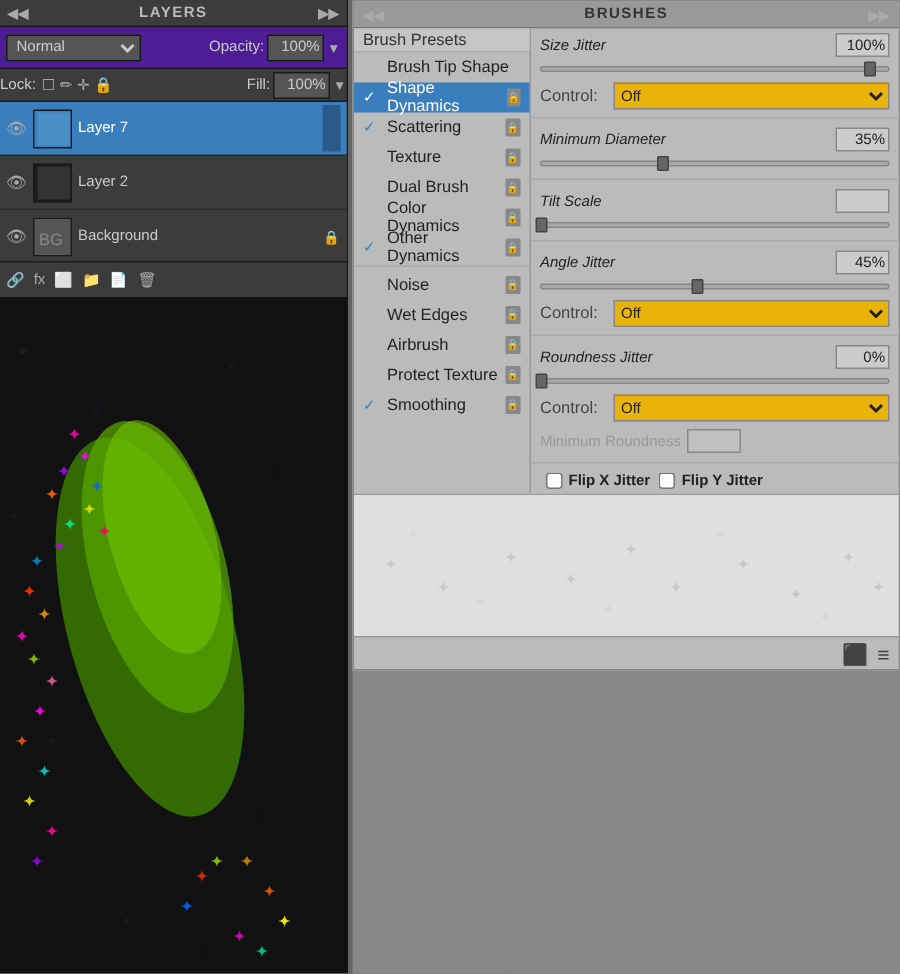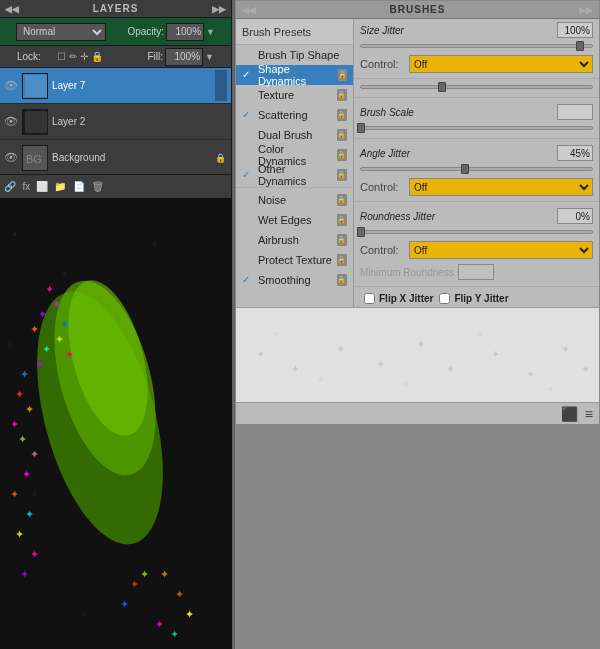--- a/index.html
+++ b/index.html
@@ -27,22 +27,22 @@
       display: flex;
       align-items: center;
       justify-content: space-between;
       height: 18px;
     }
     .panel-header-title { letter-spacing: 1px; font-size: 10px; color: #bbb; }
     .panel-arrows { color: #aaa; font-size: 9px; }
 
     
     .layers-toolbar {
-      background: #14532d;
-      padding: 3px 16px;
+      background: #4c1d95;
+      padding: 3px 4px;
       display: flex;
       align-items: center;
       gap: 15px;
       border-bottom: 1px solid #1a1a1a;
       height: 28px;
     }
     .blend-select {
       background: #555;
       color: #ccc;
       border: 1px solid #1a1a1a;
@@ -57,24 +57,24 @@
       background: #555;
       color: #ccc;
       border: 1px solid #1a1a1a;
       width: 38px;
       height: 18px;
       text-align: right;
       font-size: 10px;
       padding: 0 2px;
     }
     .lock-row {
-      padding: 2px 17px;
-      display: flex;
-      align-items: center;
-      gap: 16px;
+      padding: 2px 0;
+      display: flex;
+      align-items: center;
+      gap: 4px;
       border-bottom: 1px solid #1a1a1a;
       height: 22px;
     }
     .lock-label { color: #ccc; font-size: 10px; }
     .lock-icons { display: flex; gap: 3px; align-items: center; }
     .lock-icon-item { color: #aaa; font-size: 10px; cursor: pointer; }
     .fill-group { display: flex; align-items: center; gap: 2px; margin-left: auto; }
 
     
     .layers-list { flex: 1; overflow-y: auto; background: #3c3c3c; }
@@ -153,21 +153,21 @@
       width: 118px;
       border-right: 1px solid #999;
       background: #bbb;
     }
     .brush-presets-header {
       padding: 3px 6px;
       color: #333;
       font-size: 10px;
       border-bottom: 1px solid #aaa;
       background: #c5c5c5;
-      height: 26px;
+      height: 16px;
       display: flex;
       align-items: center;
     }
     .brush-list-item {
       padding: 3px 6px 4px 22px;
       color: #222;
       font-size: 10px;
       cursor: pointer;
       display: flex;
       align-items: center;
@@ -481,26 +481,26 @@
         <span>Brush Presets</span>
       </div>
 
       <div class="brush-list-item">
         <span>Brush Tip Shape</span>
       </div>
       <div class="brush-list-item active has-check">
         <span>Shape Dynamics</span>
         <div class="brush-lock">🔒</div>
       </div>
-      <div class="brush-list-item">
-        <span>Texture</span>
-        <div class="brush-lock">🔒</div>
-      </div>
       <div class="brush-list-item has-check">
         <span>Scattering</span>
+        <div class="brush-lock">🔒</div>
+      </div>
+      <div class="brush-list-item">
+        <span>Texture</span>
         <div class="brush-lock">🔒</div>
       </div>
       <div class="brush-list-item">
         <span>Dual Brush</span>
         <div class="brush-lock">🔒</div>
       </div>
       <div class="brush-list-item">
         <span>Color Dynamics</span>
         <div class="brush-lock">🔒</div>
       </div>
@@ -544,30 +544,34 @@
       </div>
       <div class="control-row">
         <span class="control-label">Control:</span>
         <select class="control-select">
           <option>Off</option>
         </select>
       </div>
 
       <div class="section-divider"></div>
 
+      <div class="setting-row">
+        <span class="setting-label">Minimum Diameter</span>
+        <input class="setting-input" type="text" value="35%" style="">
+      </div>
       <div class="slider-row">
         <div class="slider-track">
           <div class="slider-thumb" style="left:35%;"></div>
         </div>
       </div>
 
       <div class="section-divider"></div>
 
       <div class="setting-row">
-        <span class="setting-label">Brush Scale</span>
+        <span class="setting-label">Tilt Scale</span>
         <input class="setting-input" type="text" value="" style="">
       </div>
       <div class="slider-row">
         <div class="slider-track">
           <div class="slider-thumb" style="left:0%;"></div>
         </div>
       </div>
 
       <div class="section-divider"></div>
 

